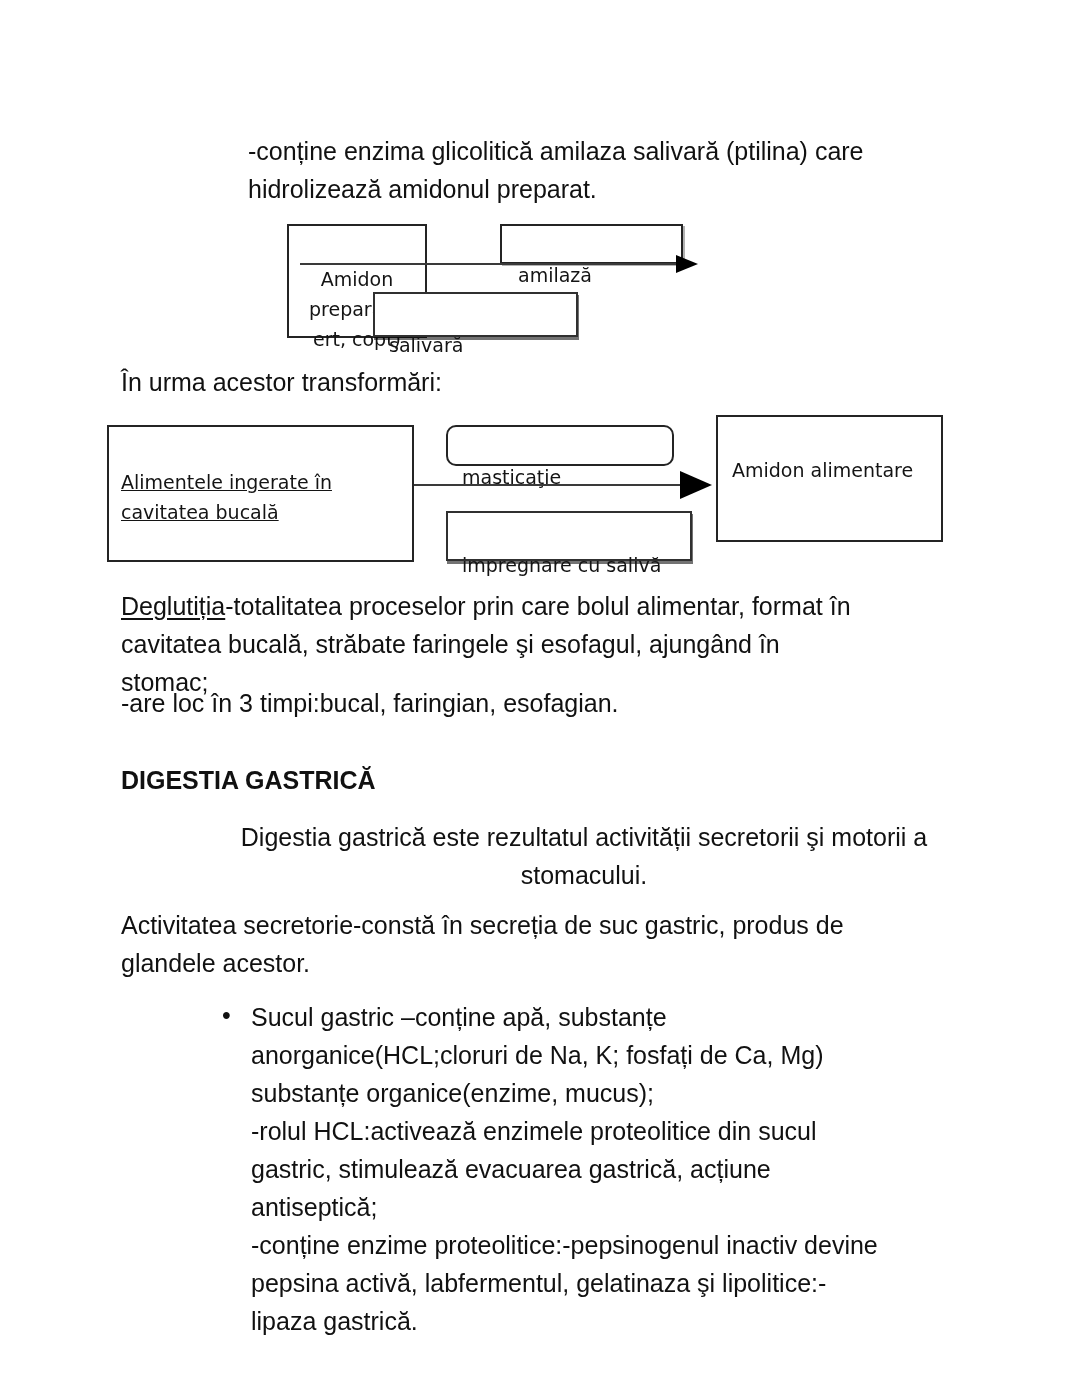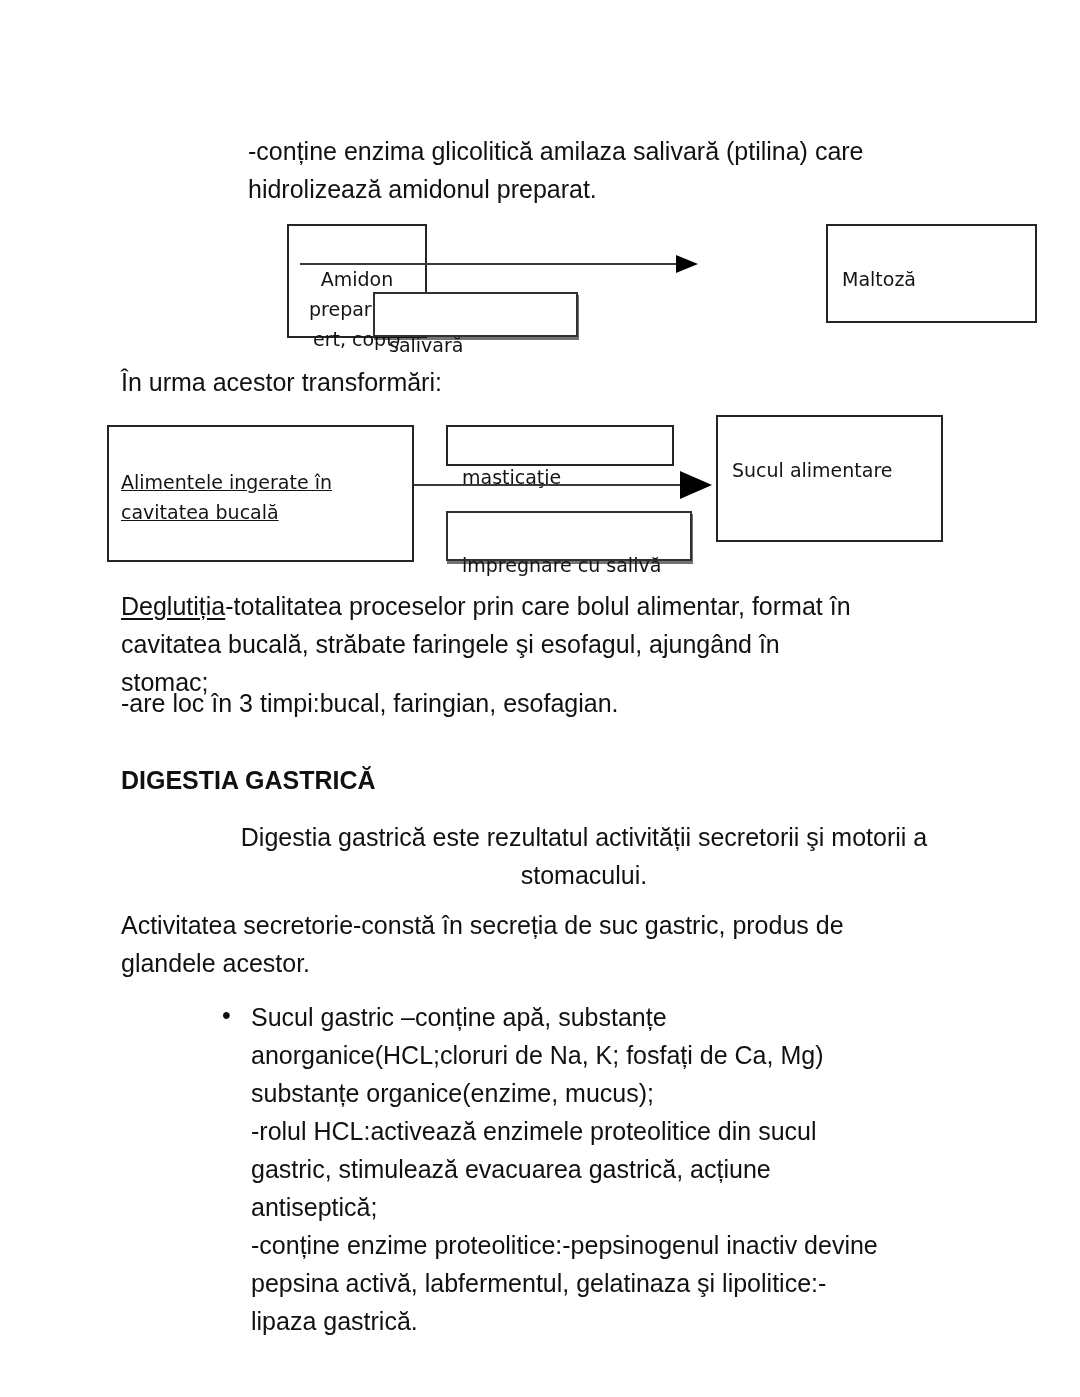--- a/index.html
+++ b/index.html
@@ -62,49 +62,49 @@
 
   <div class="dbox" style="left:287px; top:224px; width:140px; height:114px; padding:8px 20px; z-index:2;text-align:center;">
     <span>Amidon
 preparat(fi
 ert, copt)</span>
   </div>
 
   <div class="arrow-line" style="left:300px; top:263px; width:378px; z-index:3;"></div>
   <div class="arrow-head" style="left:676px; top:255px; border-left-width:22px; border-top-width:9px; border-bottom-width:9px; z-index:4;"></div>
 
+  <div class="dbox" style="left:500px; top:224px; width:183px; height:40px; padding:4px 16px; z-index:2; box-shadow:2px 2px 0 rgba(0,0,0,0.3);">
+    <span>amilază</span>
+  </div>
 
   <div class="dbox shadowed" style="left:373px; top:292px; width:205px; height:45px; padding:6px 14px; z-index:5;">
     <span>salivară</span>
   </div>
 
-  <div class="dbox" style="left:826px; top:224px; width:211px; height:99px; padding:8px 14px;">
-    <span>Maltoză</span>
-  </div>
 
   <p class="body" style="left:113px; top:355px; width:700px;">În urma acestor transformări:</p>
 
   <div class="dbox" style="left:107px; top:425px; width:307px; height:137px; padding:10px 12px;text-decoration:underline;">
     <span>Alimentele ingerate în
 cavitatea bucală</span>
   </div>
 
-  <div class="dbox" style="left:446px; top:425px; width:228px; height:41px; padding:5px 14px;">
+  <div class="dbox" style="left:446px; top:425px; width:228px; height:41px; padding:5px 14px;border-radius:10px;">
     <span>masticaţie</span>
   </div>
 
   <div class="arrow-line" style="left:414px; top:484px; width:268px;"></div>
   <div class="arrow-head" style="left:680px; top:471px; border-left-width:32px; border-top-width:14px; border-bottom-width:14px;"></div>
 
   <div class="dbox shadowed" style="left:446px; top:511px; width:246px; height:50px; padding:7px 14px;">
     <span>impregnare cu salivă</span>
   </div>
 
   <div class="dbox" style="left:716px; top:415px; width:227px; height:127px; padding:8px 14px;">
-    <span>Sucul alimentare</span>
+    <span>Amidon alimentare</span>
   </div>
 
   <p class="body" style="left:113px; top:579px; width:900px;"><span class="u">Deglutiția</span><span>-totalitatea proceselor prin care bolul alimentar, format în
 cavitatea bucală, străbate faringele şi esofagul, ajungând în
 stomac;</span></p>
 
   <p class="body" style="left:113px; top:676px; width:900px;">-are loc în 3 timpi:bucal, faringian, esofagian.</p>
 
   <h2 class="body bold" style="left:113px; top:753px; width:700px;">DIGESTIA GASTRICĂ</h2>
 

